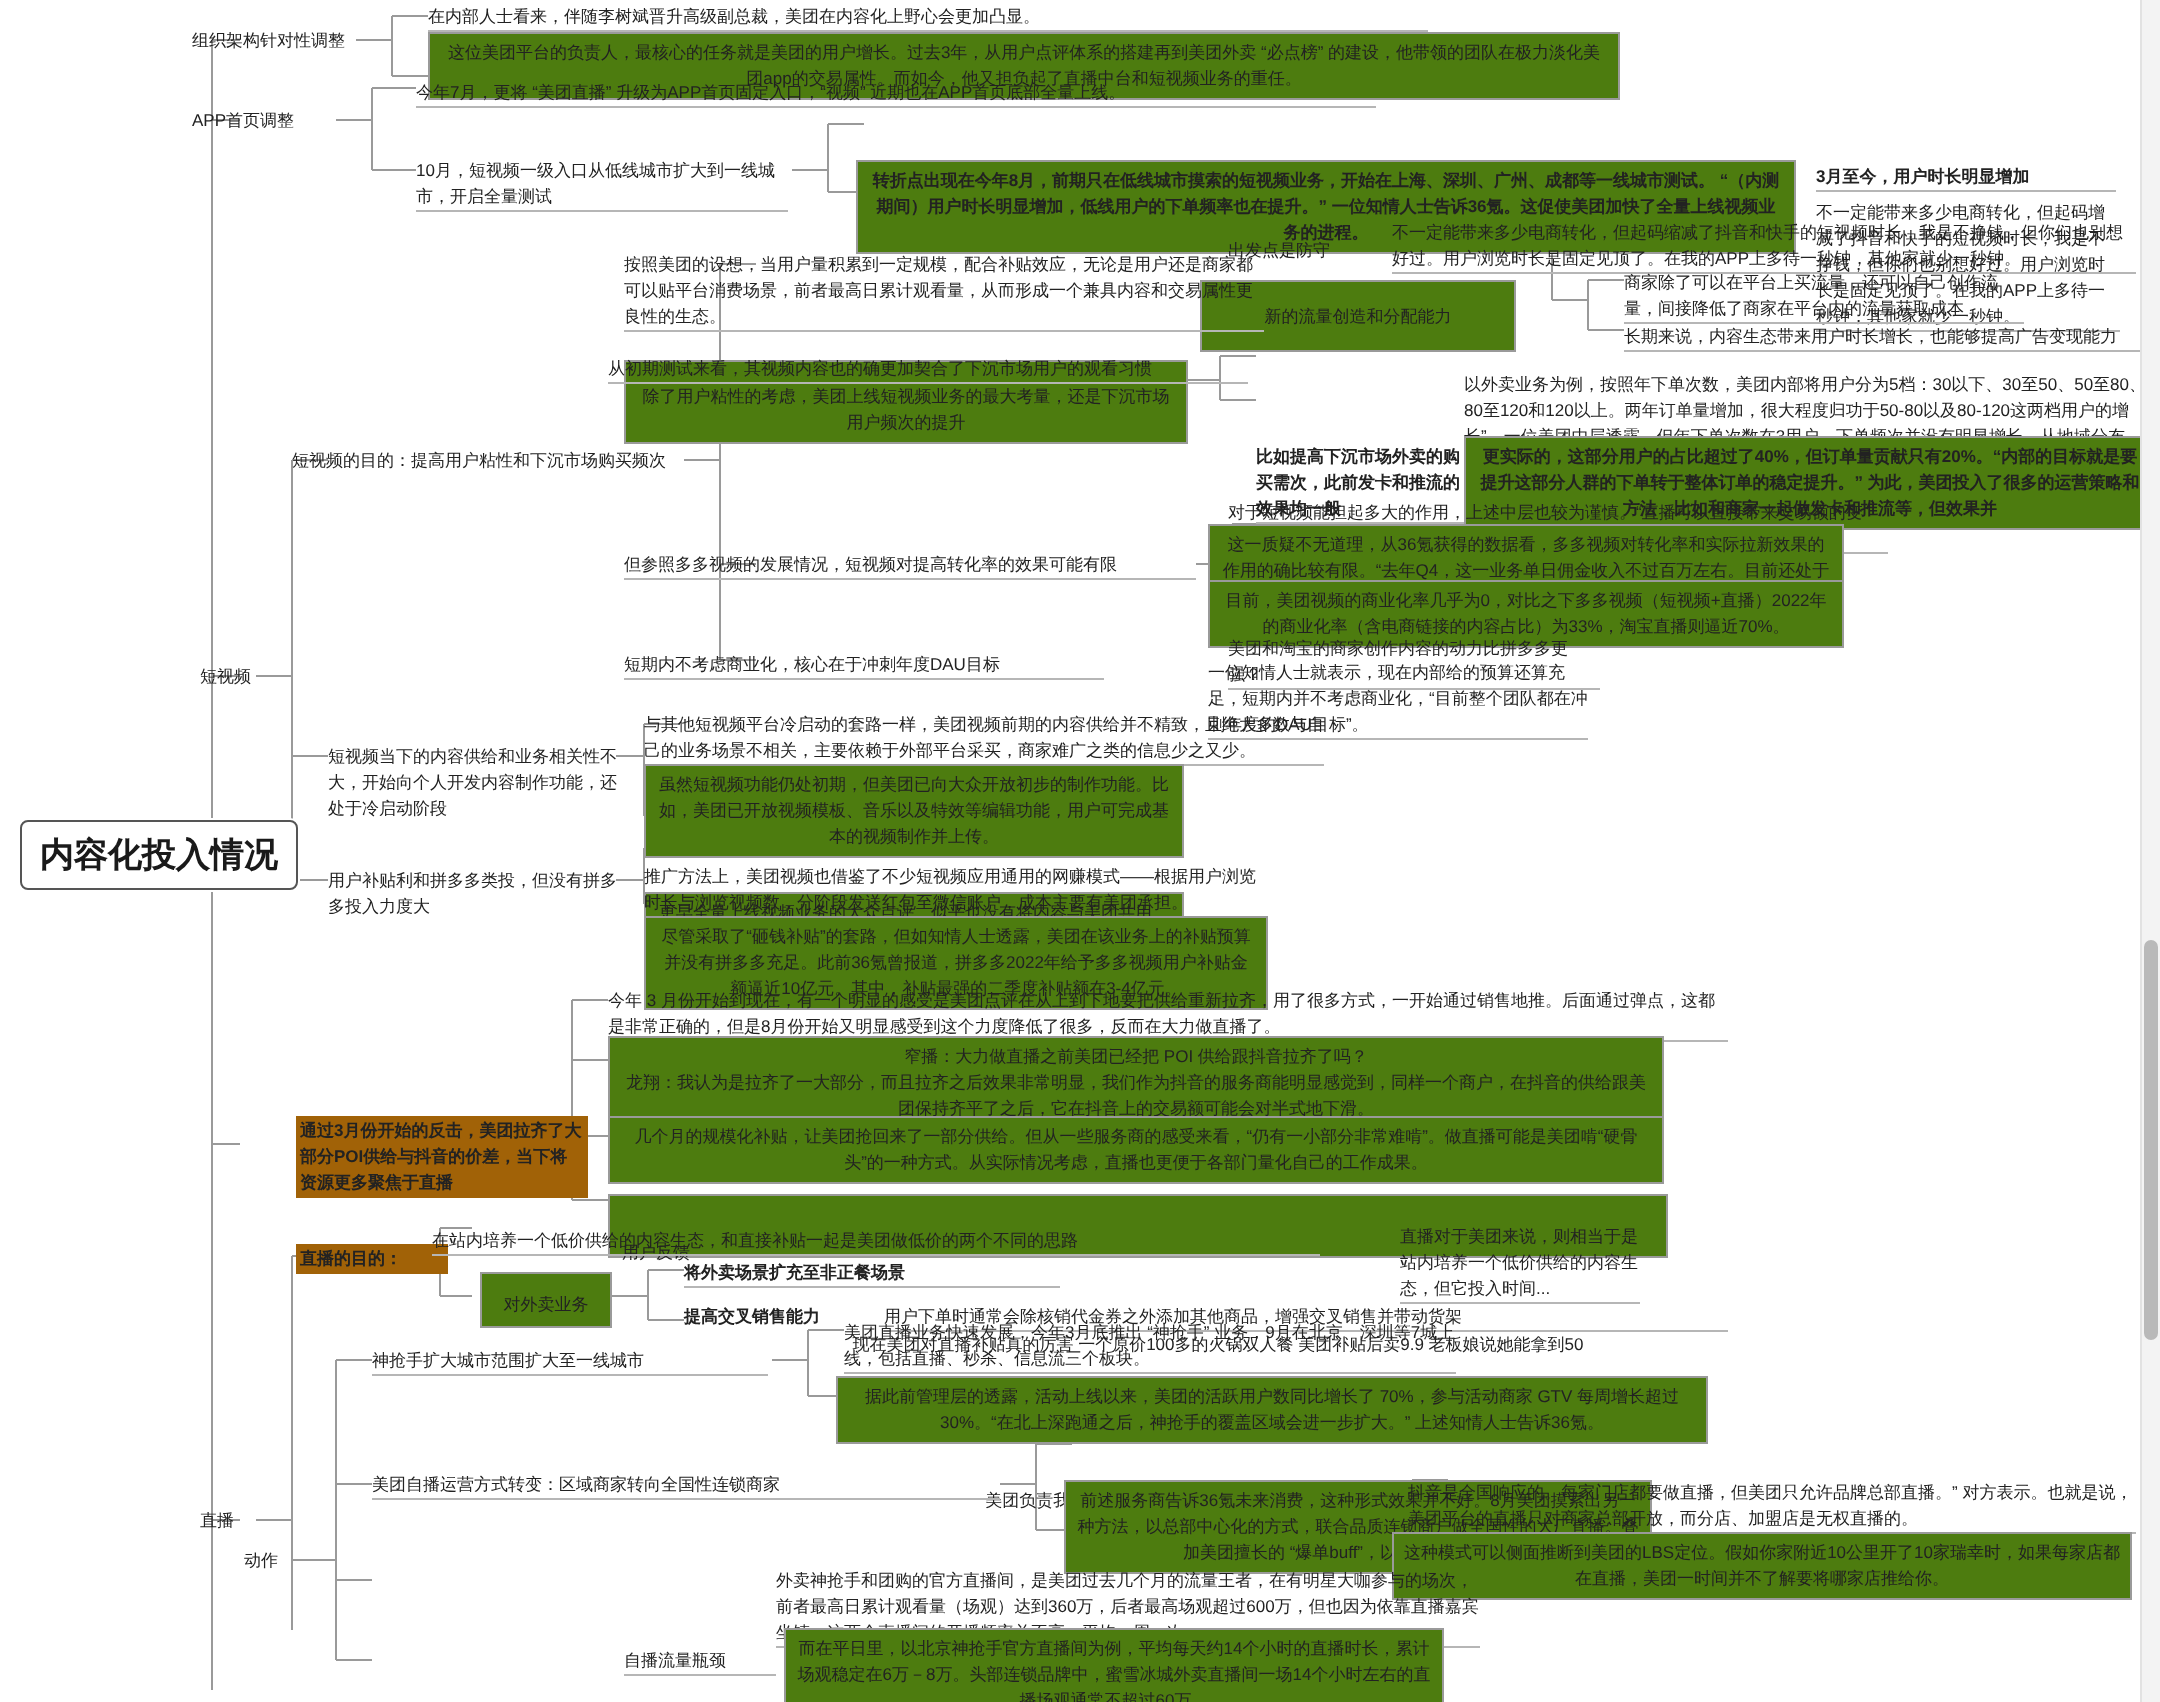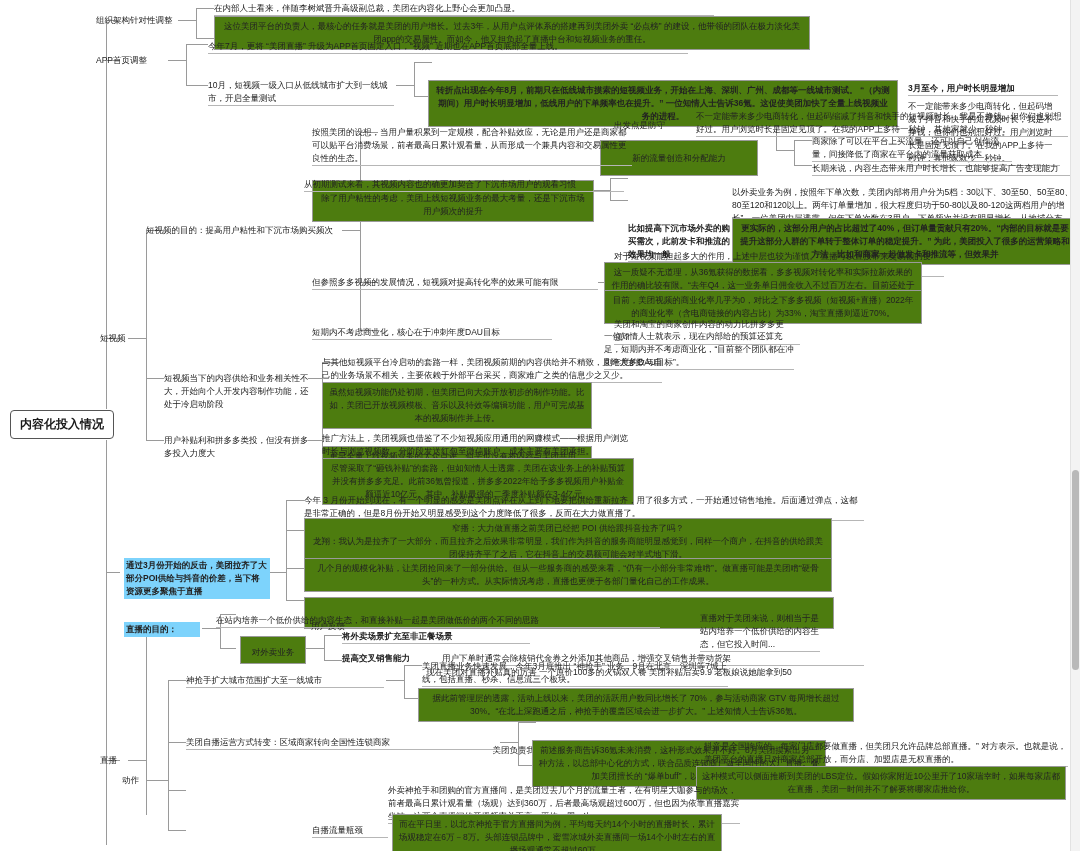--- a/index.html
+++ b/index.html
@@ -18,38 +18,38 @@
   
   .node{
     position:absolute;
     font-size:8.5px;
     line-height:13px;
     color:#222;
     white-space:pre-wrap;
     letter-spacing:0px;
   }
   .node.bold{font-weight:bold;}
-  .node.hl{background:#7dd3fc;padding:1px 2px;font-weight:bold;}
+  .node.hl{background:#a16207;padding:1px 2px;font-weight:bold;margin-left:24px;}
   
   .ul{border-bottom:1px solid #b6b6b6;}
   
   .boxed{
     border:1px solid #9a9a9a;
     background:#4d7c0f;
     padding:3px 5px;
     box-sizing:border-box;
     text-align:center;
   }
   .root{
     position:absolute;
     border:1px solid #555;
     border-radius:4px;
     background:#fff;
     font-weight:bold;
-    font-size:12px;
+    font-size:17px;
     padding:5px 9px;
     box-shadow:0 0 0 1px #fff;
     white-space:nowrap;
   }
   
   #scroll-track{
     position:absolute;top:0;right:0;width:9px;height:851px;
     background:#f3f3f3;border-left:1px solid #e2e2e2;
   }
   #scroll-thumb{

